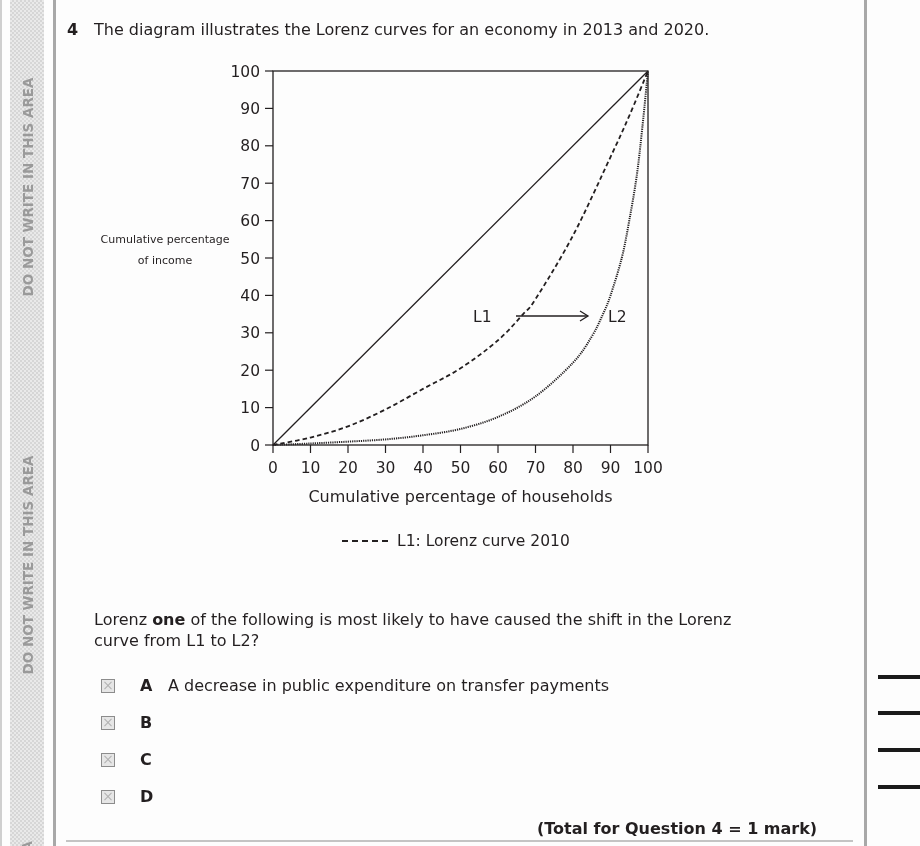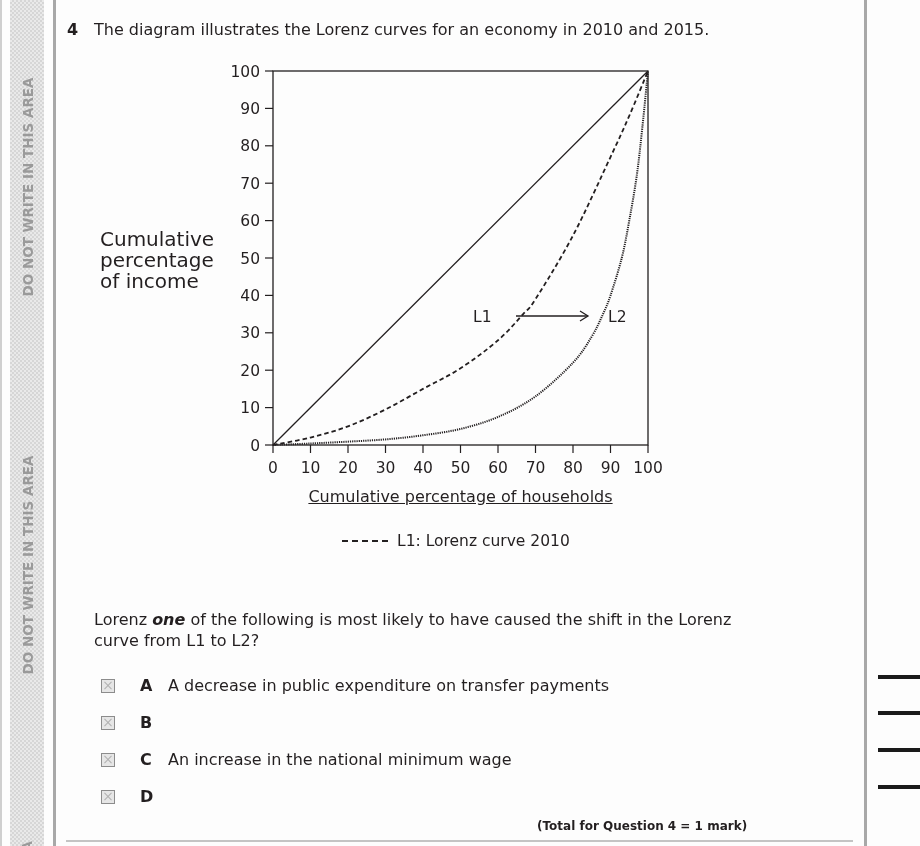--- a/index.html
+++ b/index.html
@@ -26,48 +26,48 @@
   .vtext span { transform: rotate(-90deg); display: inline-block; letter-spacing: 0px; }
   .vt1 { top: 68px; height: 238px; }
   .vt2 { top: 446px; height: 238px; }
   .vt3 { top: 826px; height: 30px; overflow: hidden; }
   .vt3 span { transform: rotate(-90deg) translateX(-10px); }
 
   .qnum { position: absolute; left: 67px; top: 20px; font-weight: bold; font-size: 16px; }
   .qtext { position: absolute; left: 94px; top: 20px; font-size: 16px; }
 
   .ylabel {
-    position: absolute; left: 100px; top: 229px; width: 130px; text-align: left;
-    font-size: 20px; line-height: 21px;
+    position: absolute; left: 100px; top: 229px; width: 130px; text-align: center;
+    font-size: 11px; line-height: 21px;
   }
   svg.chart { position: absolute; left: 0; top: 0; }
   svg text { font-family: "DejaVu Sans", sans-serif; fill: #231f20; }
-  .xlabel { position: absolute; left: 273px; top: 487px; width: 375px; text-align: center; font-size: 16px; text-decoration: underline; }
+  .xlabel { position: absolute; left: 273px; top: 487px; width: 375px; text-align: center; font-size: 16px; }
 
   .legend { position: absolute; left: 342px; top: 527px; font-size: 15.5px; }
   .legend-row { display: flex; align-items: center; height: 28px; justify-content: flex-end; }
   .legend-swatch { width: 46px; height: 2px; margin-right: 9px; }
   .sw-dash { border-top: 2px dashed #231f20; height: 0; }
   .sw-dot { border-top: 2px dotted #231f20; height: 0; }
 
   .prompt { position: absolute; left: 94px; top: 609px; width: 680px; font-size: 16px; line-height: 21px; }
-  .prompt b { font-weight: bold; font-style: italic; }
+  .prompt b { font-weight: bold; }
   .options { position: absolute; left: 98px; top: 667px; }
   .option { display: flex; align-items: center; height: 37px; font-size: 16px; }
   .cbox {
     width: 14px; height: 14px; border: 1px solid #8c8c8c; background: #e6e6e6; position: relative;
     box-sizing: border-box; margin-left: 3px; margin-right: 25px;
   }
   .cbox::before, .cbox::after {
     content: ""; position: absolute; left: 1px; top: 5px; width: 10px; height: 1px; background: #b0b0b0;
   }
   .cbox::before { transform: rotate(45deg); }
   .cbox::after { transform: rotate(-45deg); }
   .opt-letter { font-weight: bold; width: 28px; }
-  .total { position: absolute; left: 537px; top: 819px; font-weight: bold; font-size: 12px; }
+  .total { position: absolute; left: 537px; top: 819px; font-weight: bold; font-size: 16px; }
   .bottom-rule { position: absolute; left: 66px; top: 840px; width: 787px; height: 2px; background: #c4c4c4; }
   .mark-bar { position: absolute; left: 878px; width: 42px; height: 4px; background: #1a1a1a; }
 </style>
 </head>
 <body>
 
 <div class="margin-edge"></div>
 <div class="margin-strip"></div>
 <div class="margin-line-l"></div>
 <div class="margin-line-r"></div>
@@ -75,21 +75,21 @@
     <span>DO NOT WRITE IN THIS AREA</span>
   </div>
 <div class="vtext vt2">
     <span>DO NOT WRITE IN THIS AREA</span>
   </div>
 <div class="vtext vt3">
     <span>EA</span>
   </div>
 
 <div class="qnum">4</div>
-<div class="qtext">The diagram illustrates the Lorenz curves for an economy in 2010 and 2015.</div>
+<div class="qtext">The diagram illustrates the Lorenz curves for an economy in 2013 and 2020.</div>
 
 <div class="ylabel">Cumulative percentage of income</div>
 
 <svg class="chart" width="920" height="846">
   <g id="axes">
       <rect x="273" y="71" width="375" height="374" fill="none" stroke="#231f20" stroke-width="1.3"></rect>
     </g>
   <g id="ticks">
       <line x1="265" y1="445" x2="273" y2="445" stroke="#231f20" stroke-width="1.2"></line>
       <text x="260" y="450.5" text-anchor="end" font-size="15.5">0</text>
@@ -166,21 +166,20 @@
     <span class="opt-letter">A</span>
     <span>A decrease in public expenditure on transfer payments</span>
   </div>
   <div class="option">
     <div class="cbox"></div>
     <span class="opt-letter">B</span>
   </div>
   <div class="option">
     <div class="cbox"></div>
     <span class="opt-letter">C</span>
-    <span>An increase in the national minimum wage</span>
   </div>
   <div class="option">
     <div class="cbox"></div>
     <span class="opt-letter">D</span>
   </div>
 </div>
 
 <div class="total">(Total for Question 4 = 1 mark)</div>
 <div class="bottom-rule"></div>
 

